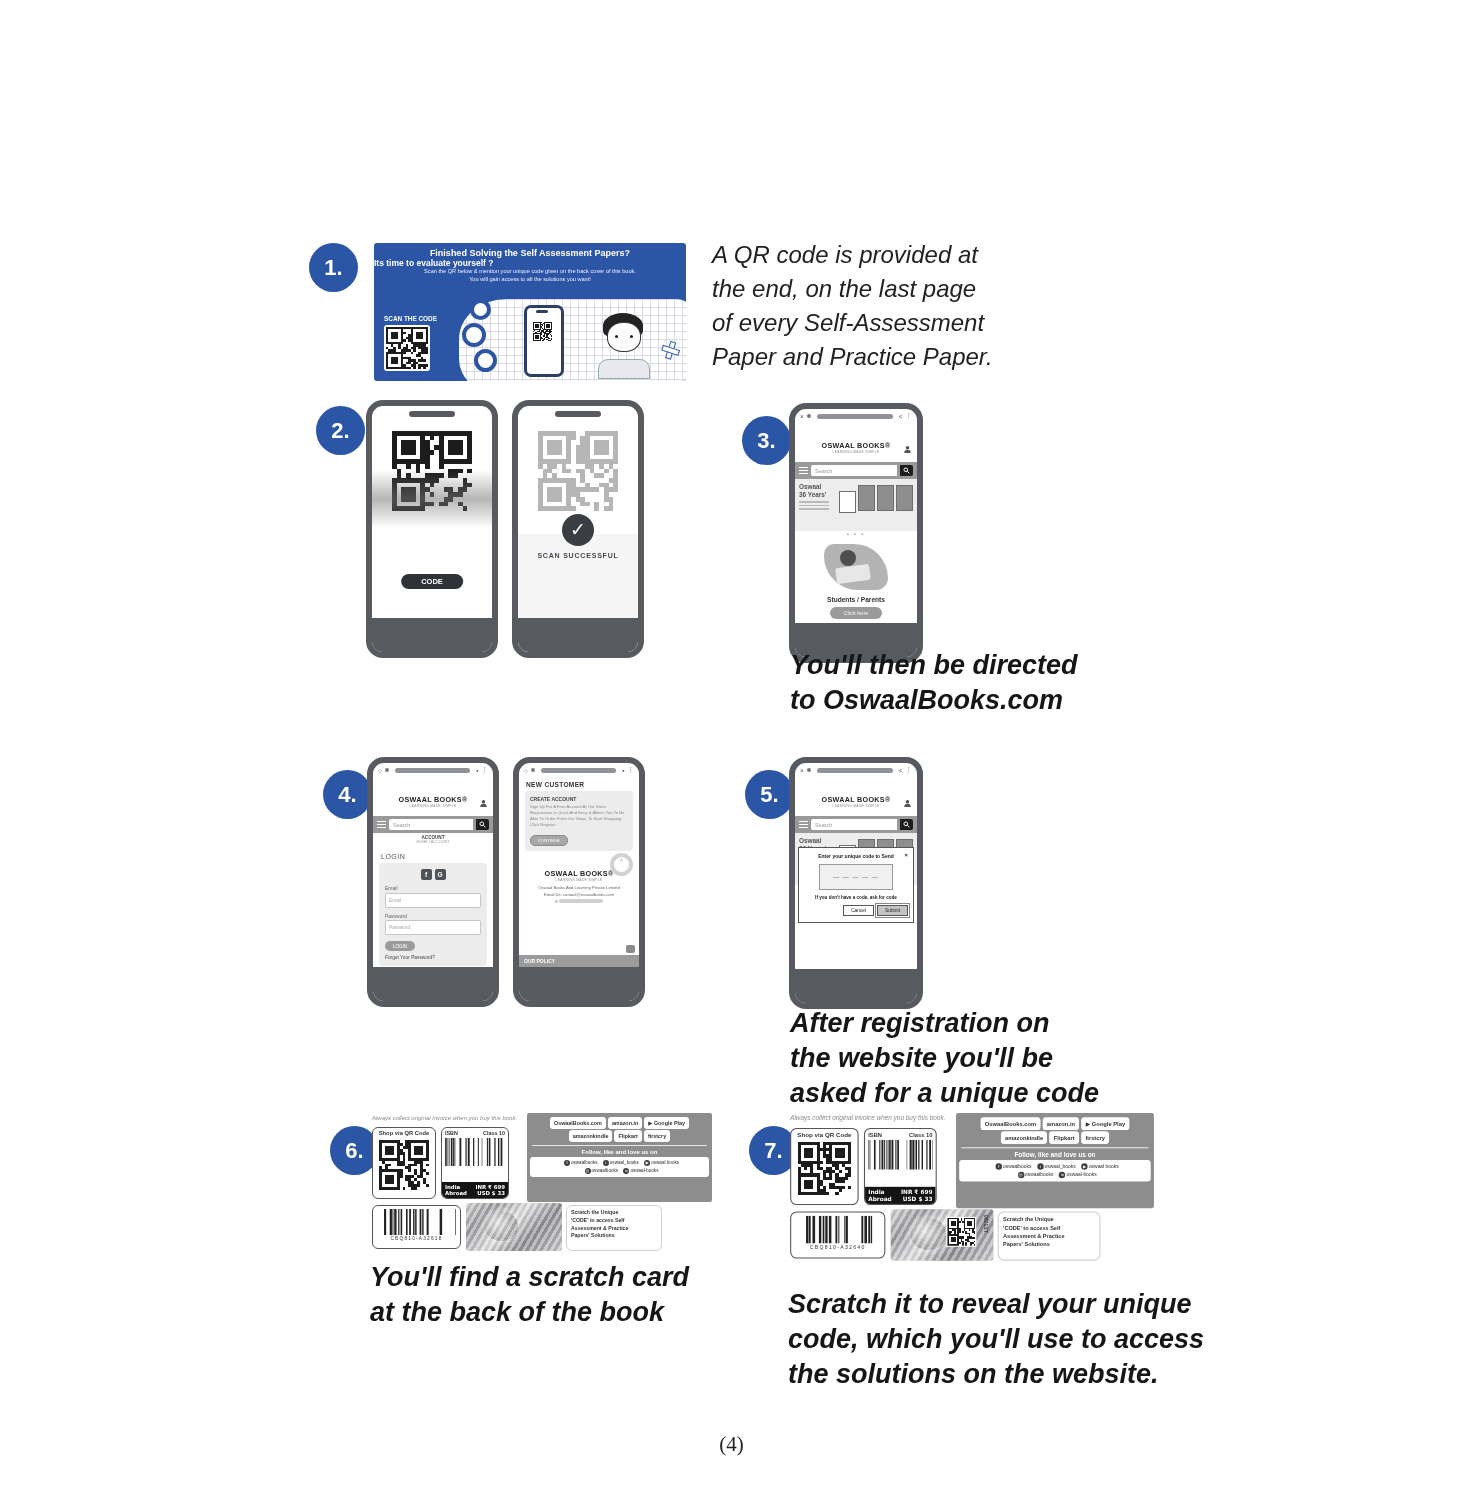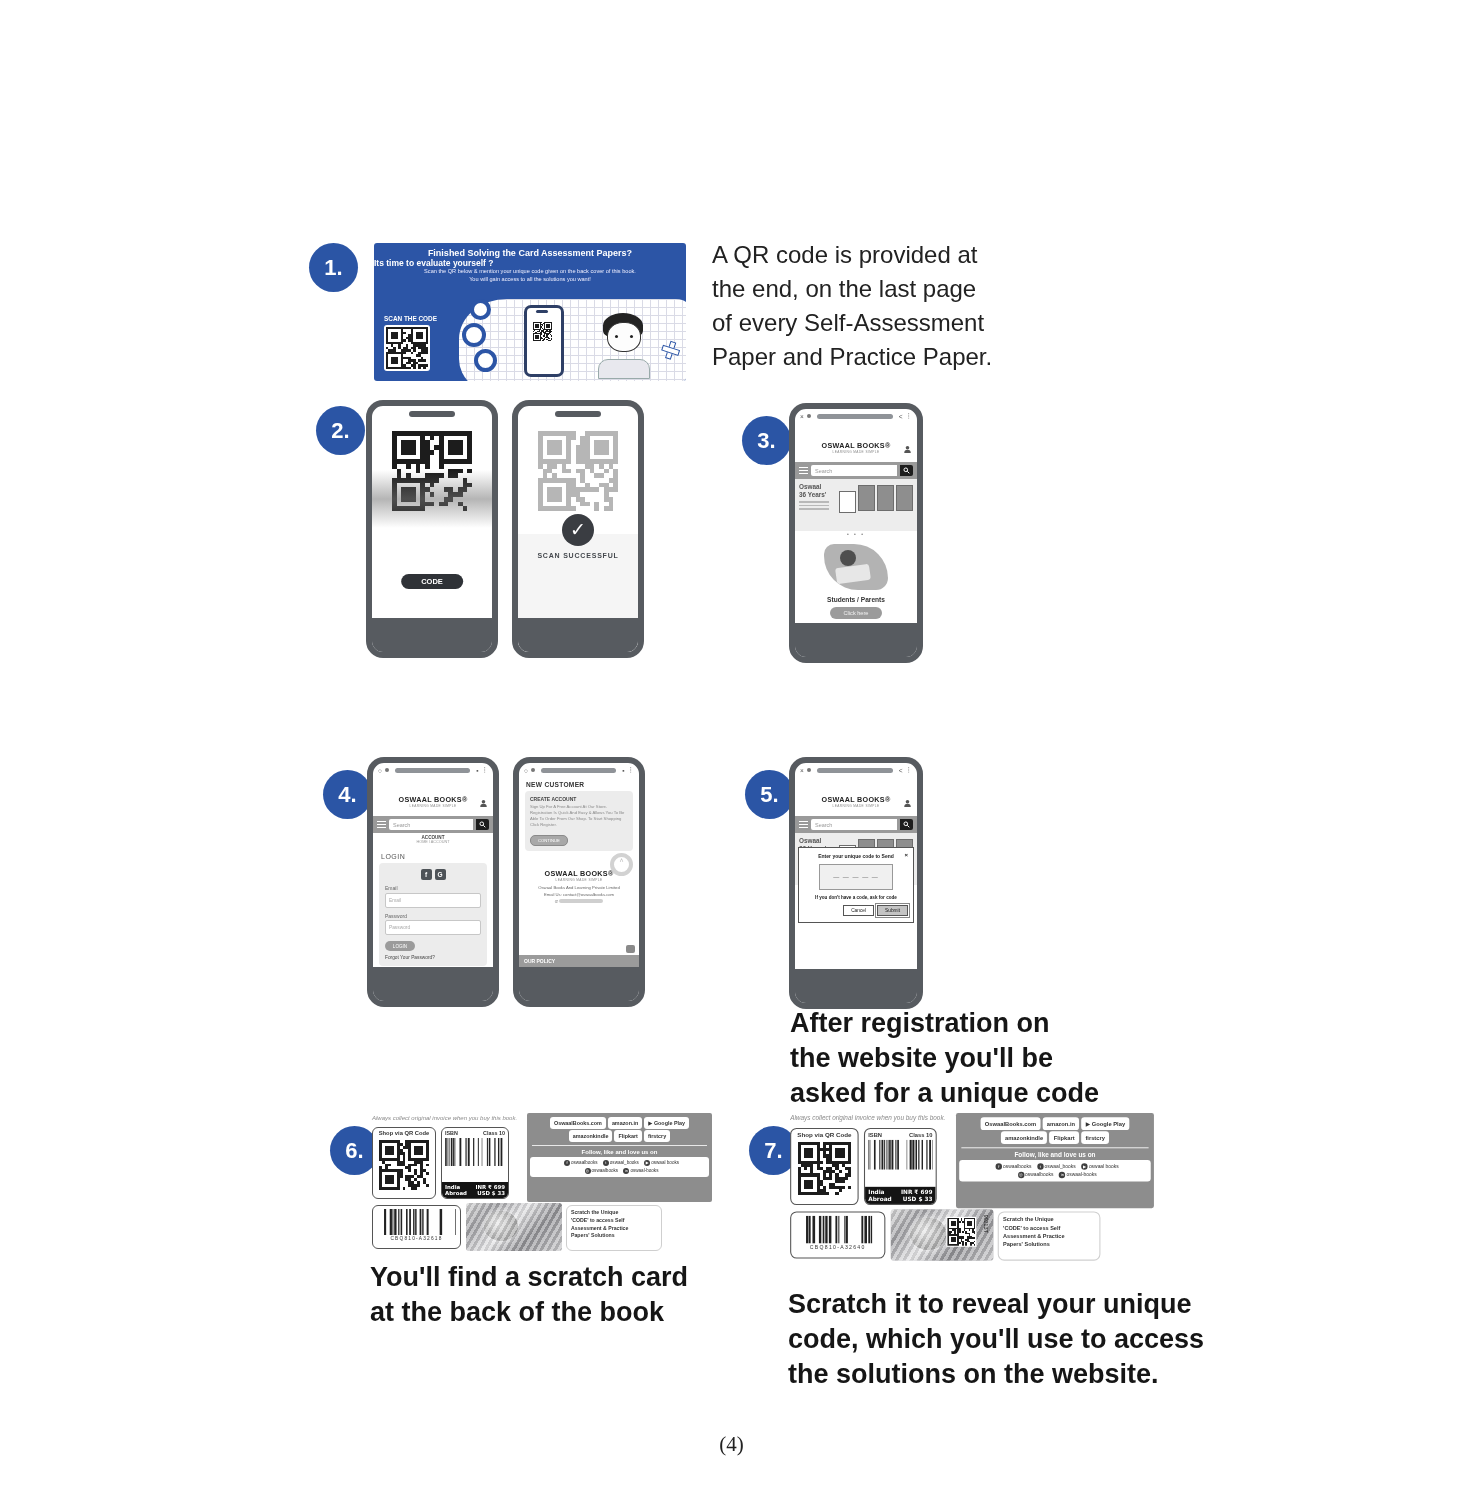--- a/index.html
+++ b/index.html
@@ -9,21 +9,21 @@
 
   
   .title-banner{left:283px;top:76px;width:897px;height:110px;background:#d9d9ea;
     display:flex;flex-direction:column;align-items:center;justify-content:center;}
   .title-banner .t{font-weight:bold;font-size:40px;line-height:1.16;color:#101010;
     letter-spacing:-0.5px;text-align:center;}
 
   
   .step-circle{width:49px;height:49px;border-radius:50%;background:#2b55a5;color:#fff;
     font-weight:bold;font-size:22px;display:flex;align-items:center;justify-content:center;}
-  .caption{font-weight:bold;font-size:27px;color:#161616;line-height:1.3;white-space:pre-line;}
+  .caption{font-weight:bold;font-size:27px;color:#161616;line-height:1.3;white-space:pre-line;font-style:italic;}
   .caption.light{font-weight:normal;font-size:24px;line-height:1.42;color:#222;}
 
   .page-num{left:0;right:0;top:1432px;text-align:center;
     font-family:"Liberation Serif","DejaVu Serif",serif;font-size:21px;color:#222;}
 
   
   .promo-banner{left:374px;top:243px;width:312px;height:138px;background:#2c55a6;
     border-radius:3px;overflow:hidden;}
   .pb-head1{margin-top:5px;text-align:center;font-weight:bold;font-size:9px;color:#fff;}
   .pb-head2{text-align:left;font-weight:bold;font-size:8.5px;color:#fff;}
@@ -198,21 +198,21 @@
 <body>
 
 <div class="page">
 
 
   <div class="abs step-circle" style="left:309px;top:243px">
     <span>1.</span>
   </div>
 
   <div class="abs promo-banner">
-    <div class="pb-head1">Finished Solving the Card Assessment Papers?</div>
+    <div class="pb-head1">Finished Solving the Self Assessment Papers?</div>
     <div class="pb-head2">Its time to evaluate yourself ?</div>
     <div class="pb-sub">Scan the QR below &amp; mention your unique code given on the back cover of this book.</div>
     <div class="pb-sub">You will gain access to all the solutions you want!</div>
     <div class="pb-blob"></div>
     <div class="donut" style="left:96px;top:56px;width:13px;height:13px"></div>
     <div class="donut" style="left:88px;top:80px;width:16px;height:16px"></div>
     <div class="donut" style="left:100px;top:106px;width:15px;height:15px"></div>
     <div class="pb-phone">
       <i class="spk"></i>
         <div class="q qr">
@@ -632,20 +632,22 @@
         </div>
     </div>
     <div class="sp-label">Students / Parents</div>
     <div class="pill-btn">
       <span>Click here</span>
       </div>
     <div class="half-blob"></div>
     <div class="chin"></div>
   </div>
 
+  <div class="abs caption" style="left:790px;top:648px">You'll then be directed
+to OswaalBooks.com</div>
 
   <div class="abs step-circle" style="left:323px;top:770px">
     <span>4.</span>
   </div>
 
   <div class="phone" style="left:367px;top:757px;width:120px;height:238px">
     <div class="chrome">
       <span>○</span>
         <span class="cdot"></span>
       <span class="cpill"></span>

